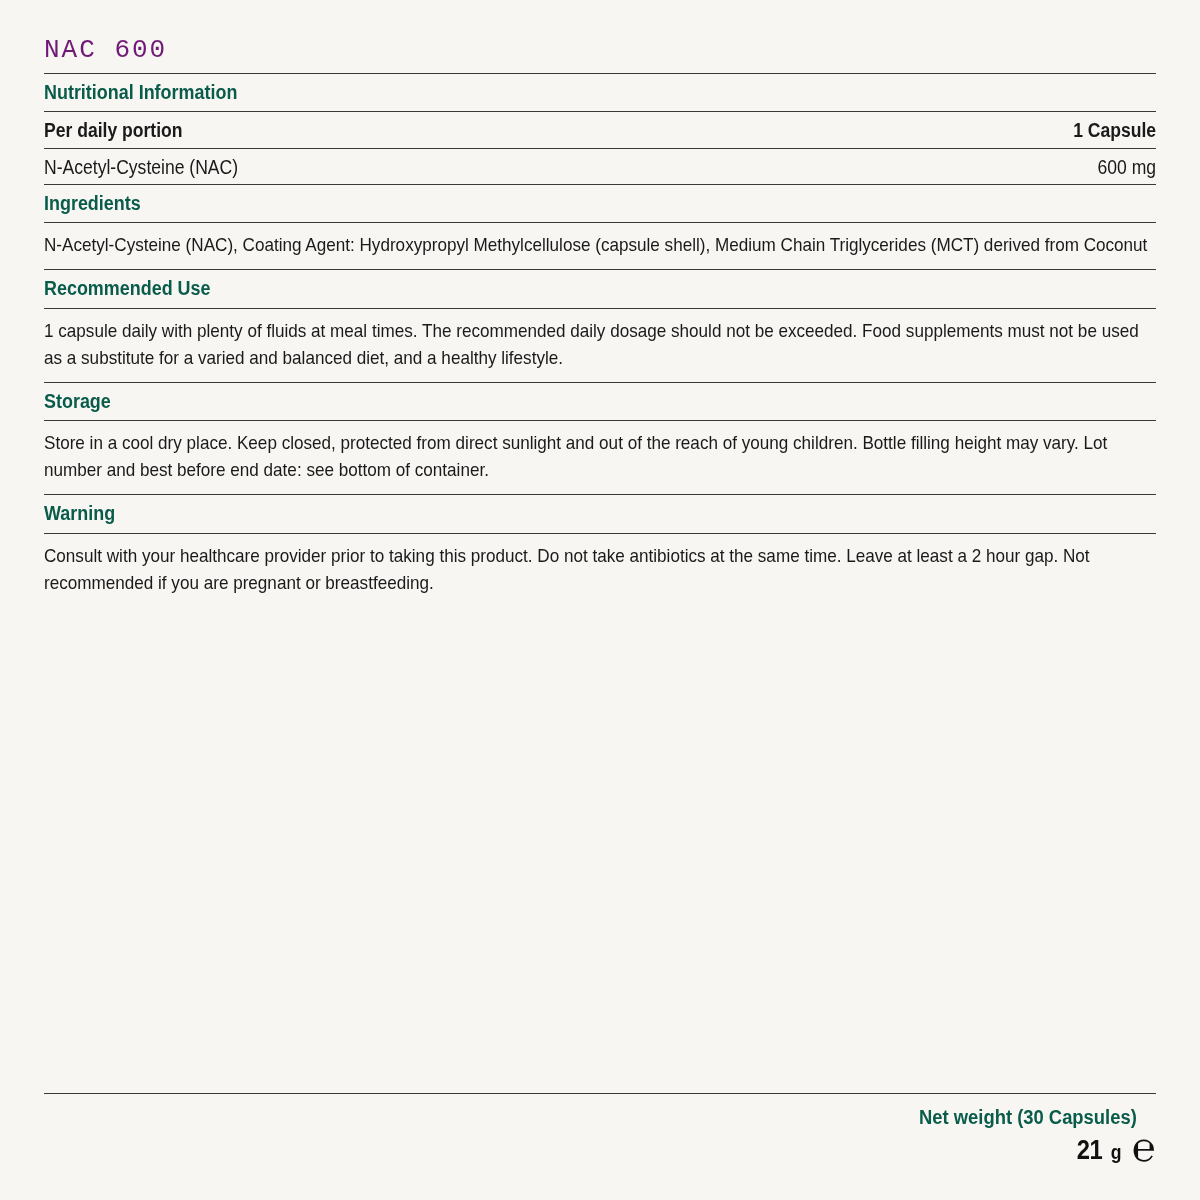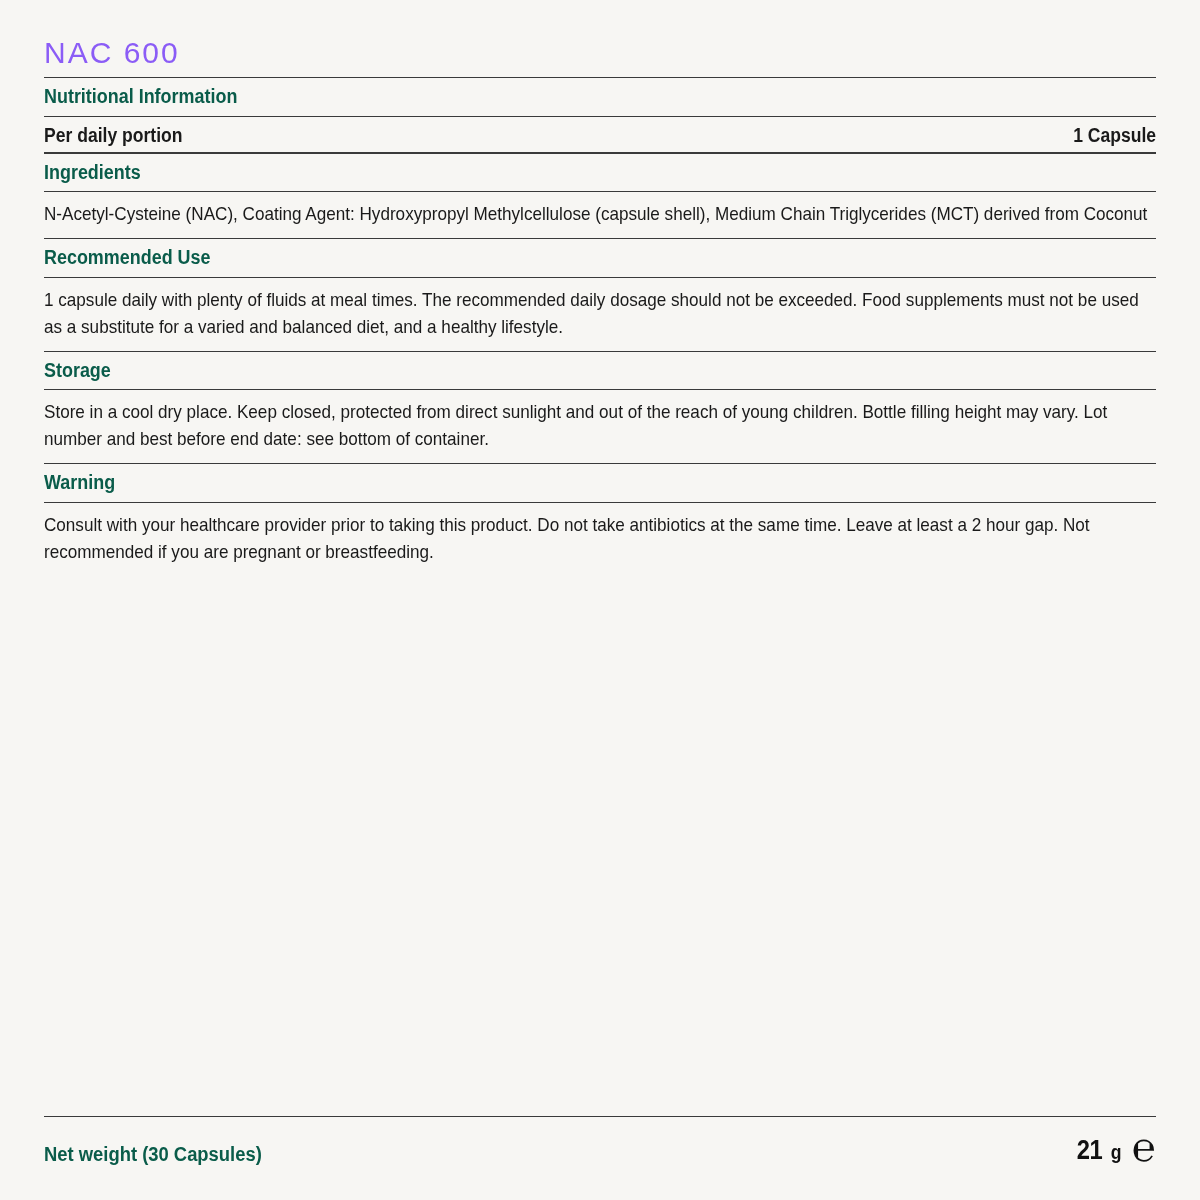--- a/index.html
+++ b/index.html
@@ -20,25 +20,25 @@
     width: 1200px;
     height: 1200px;
     box-sizing: border-box;
     padding: 0 44px;
     display: flex;
     flex-direction: column;
   }
 
   
   .product-title {
-    font-family: Liberation Sans, sans-serif;
+    font-family: Liberation Mono, monospace;
     font-weight: 300;
-    font-size: 30px;
+    font-size: 26px;
     letter-spacing: 2.0px;
-    color: #8b5cf6;
+    color: #701a75;
     margin: 36px 0 8px 0;
     line-height: 1.1;
   }
 
   
   .rule {
     border: 0;
     border-top: 1.6px solid #3a3a3a;
     margin: 0;
     width: 100%;
@@ -102,20 +102,21 @@
     min-height: 0;
   }
 
   
   .footer {
     display: flex;
     justify-content: space-between;
     align-items: flex-end;
     padding: 12px 0 0 0;
     margin-bottom: 34px;
+    flex-direction: column;
   }
   .net-weight {
     color: #0a5c4a;
     font-weight: bold;
     font-size: 20px;
     font-stretch: condensed;
     transform: scaleX(0.92);
     transform-origin: left bottom;
     white-space: nowrap;
   }
@@ -164,20 +165,24 @@
 
   <div class="section-heading">Nutritional Information</div>
   <hr class="rule">
 
   <div class="nutri-row head">
     <span class="cell-left">Per daily portion</span>
     <span class="cell-right">1 Capsule</span>
   </div>
   <hr class="rule">
 
+  <div class="nutri-row">
+    <span class="cell-left">N-Acetyl-Cysteine (NAC)</span>
+    <span class="cell-right">600 mg</span>
+  </div>
   <hr class="rule">
 
   <div class="section-heading">Ingredients</div>
   <hr class="rule">
   <div class="body-text">N-Acetyl-Cysteine (NAC), Coating Agent: Hydroxypropyl Methylcellulose (capsule shell), Medium Chain Triglycerides (MCT) derived from Coconut</div>
   <hr class="rule">
 
   <div class="section-heading">Recommended Use</div>
   <hr class="rule">
   <div class="body-text">1 capsule daily with plenty of fluids at meal times. The recommended daily dosage should not be exceeded. Food supplements must not be used as a substitute for a varied and balanced diet, and a healthy lifestyle.</div>

